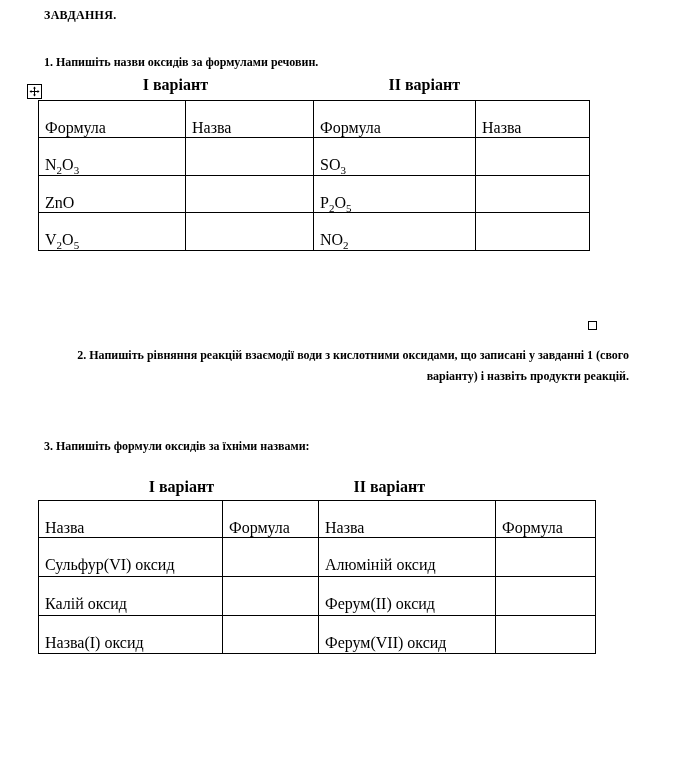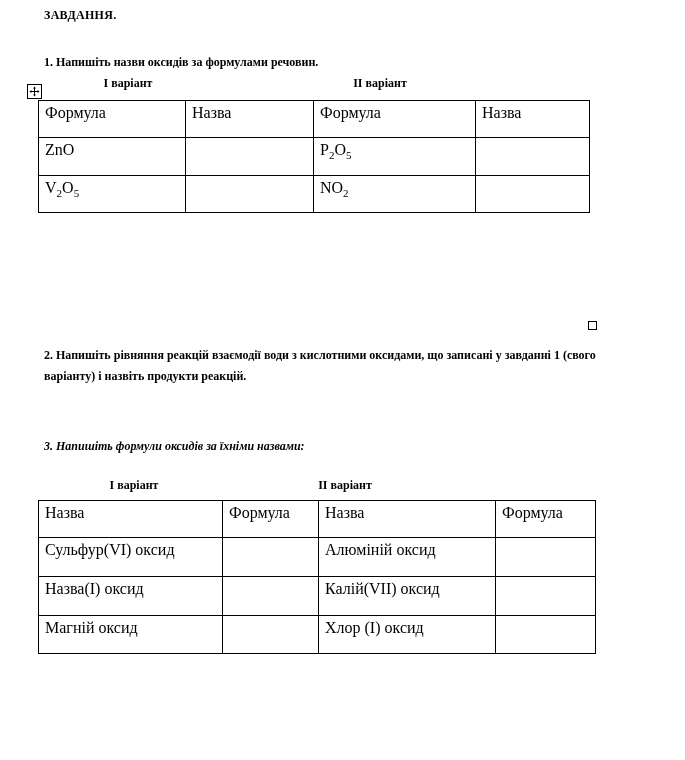--- a/index.html
+++ b/index.html
@@ -4,38 +4,38 @@
 <style>
   html,body{margin:0;padding:0;}
   body{
     width:685px;height:760px;background:#ffffff;color:#000;
     font-family:"Liberation Serif","DejaVu Serif",serif;
     position:relative;overflow:hidden;
   }
   .abs{position:absolute;}
   .page-title{font-size:12px;font-weight:bold;margin:0;letter-spacing:.3px;}
   .task-heading{font-size:12px;font-weight:bold;margin:0;line-height:21px;}
-  .vlabel{font-size:12px;font-weight:bold;text-align:center;width:160px;display:inline-block;}
+  .vlabel{font-size:16px;font-weight:bold;text-align:right;width:160px;display:inline-block;}
   table{border-collapse:collapse;table-layout:fixed;background:#fff;}
   td{
-    border:1.5px solid #000;vertical-align:top;padding:2px 6px 0 6px;
+    border:1.5px solid #000;vertical-align:top;padding:17px 6px 0 6px;
     font-size:16px;line-height:19px;overflow:hidden;white-space:nowrap;
   }
   sub{font-size:11px;line-height:0;}
   #table1 tr{height:37.6px;} #table1 tr.hdr{height:37px;}
   #table2 tr{height:38.8px;} #table2 tr.hdr{height:37px;}
   .move-handle{
     left:27px;top:84px;width:15px;height:15px;box-sizing:border-box;
     border:1px solid #000;background:#fff;display:flex;align-items:center;justify-content:center;
   }
   .resize-handle{
     left:588px;top:321px;width:9px;height:9px;box-sizing:border-box;
     border:1.4px solid #000;background:#fff;
   }
-  .task2-text{width:585px;}
+  .task2-text{width:585px;text-align:right;}
 </style>
 </head>
 <body>
 
 <h1 class="abs page-title" style="left:44px;top:8px;">ЗАВДАННЯ.</h1>
 
 <p class="abs task-heading" style="left:44px;top:52px;">1. Напишіть назви оксидів за формулами речовин.</p>
 
 <span class="abs vlabel" style="left:48px;top:76px;">І варіант</span>
 <span class="abs vlabel" style="left:300px;top:76px;">ІІ варіант</span>
@@ -56,39 +56,45 @@
   <thead>
       <tr class="hdr">
         <td>Формула</td>
         <td>Назва</td>
         <td>Формула</td>
         <td>Назва</td>
       </tr>
     </thead>
   <tbody>
       <tr>
+        <td>N<sub>2</sub>O<sub>3</sub></td>
+        <td></td>
+        <td>SO<sub>3</sub></td>
+        <td></td>
+      </tr>
+      <tr>
         <td>ZnO</td>
         <td></td>
         <td>P<sub>2</sub>O<sub>5</sub></td>
         <td></td>
       </tr>
       <tr>
         <td>V<sub>2</sub>O<sub>5</sub></td>
         <td></td>
         <td>NO<sub>2</sub></td>
         <td></td>
       </tr>
     </tbody>
 </table>
 
 <span class="abs resize-handle"></span>
 
 <p class="abs task-heading task2-text" style="left:44px;top:345px;">2. Напишіть рівняння реакцій взаємодії води з кислотними оксидами, що записані у завданні 1 (свого варіанту) і назвіть продукти реакцій.</p>
 
-<p class="abs task-heading" style="left:44px;top:436px;font-style:italic;">3. Напишіть формули оксидів за їхніми назвами:</p>
+<p class="abs task-heading" style="left:44px;top:436px;">3. Напишіть формули оксидів за їхніми назвами:</p>
 
 <span class="abs vlabel" style="left:54px;top:478px;">І варіант</span>
 <span class="abs vlabel" style="left:265px;top:478px;">ІІ варіант</span>
 
 <table id="table2" class="abs" style="left:38px;top:500px;width:557px;">
   <colgroup>
       <col style="width:184px">
       <col style="width:96px">
       <col style="width:177px">
       <col style="width:100px">
@@ -102,25 +108,25 @@
       </tr>
     </thead>
   <tbody>
       <tr>
         <td>Сульфур(VI) оксид</td>
         <td></td>
         <td>Алюміній оксид</td>
         <td></td>
       </tr>
       <tr>
-        <td>Назва(I) оксид</td>
+        <td>Калій оксид</td>
         <td></td>
-        <td>Калій(VII) оксид</td>
+        <td>Ферум(II) оксид</td>
         <td></td>
       </tr>
       <tr>
-        <td>Магній оксид</td>
+        <td>Назва(I) оксид</td>
         <td></td>
-        <td>Хлор (I) оксид</td>
+        <td>Ферум(VII) оксид</td>
         <td></td>
       </tr>
     </tbody>
 </table>
 
 </body></html>

